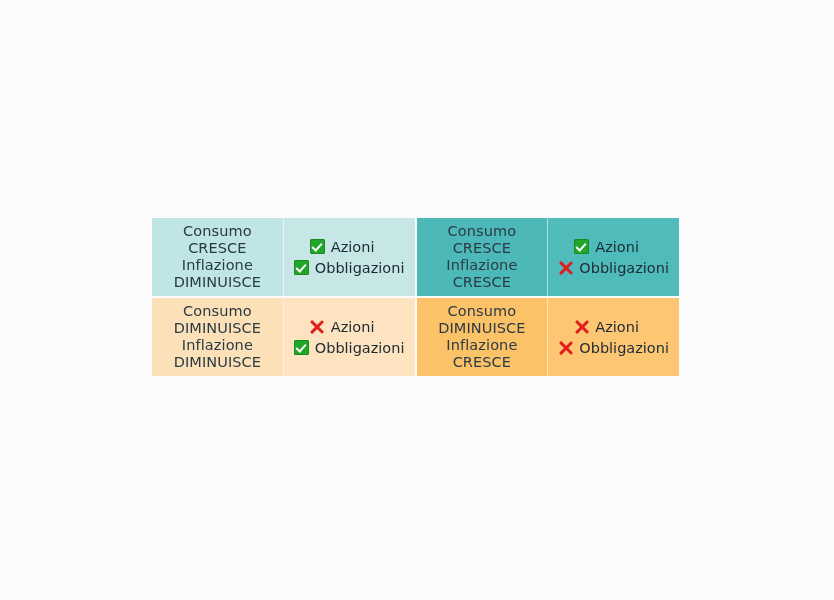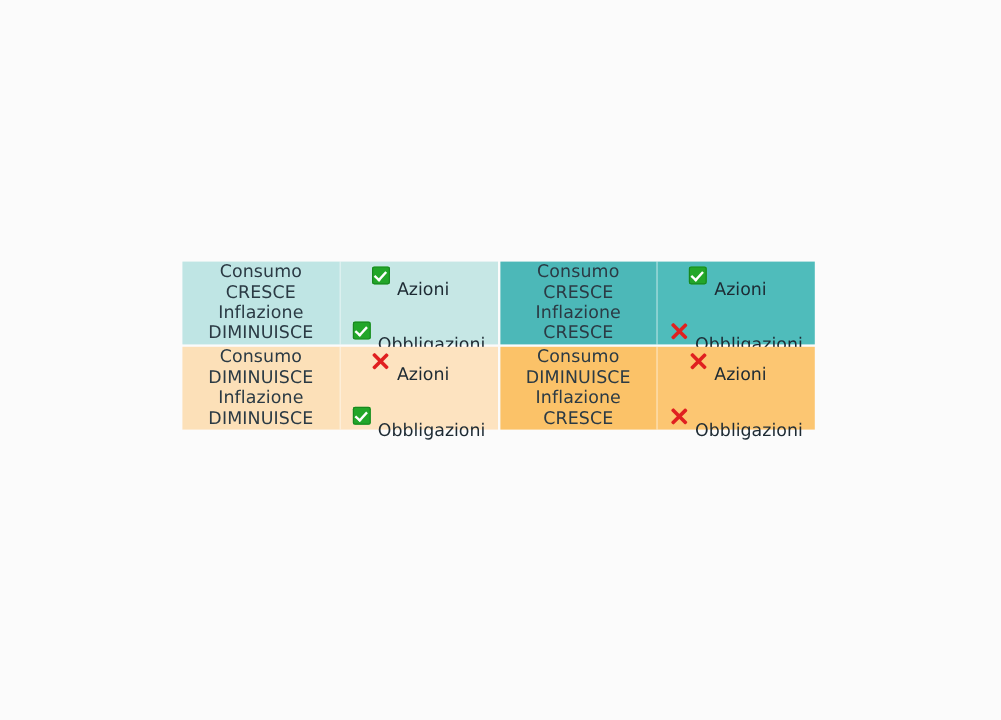--- a/index.html
+++ b/index.html
@@ -12,21 +12,21 @@
     background: #fbfbfb;
     font-family: "DejaVu Sans", "Liberation Sans", sans-serif;
     overflow: hidden;
   }
 
   #matrix-wrap {
     position: absolute;
     left: 152px;
     top: 218px;
     width: 527px;
-    height: 140px;
+    height: 158px;
     display: flex;
     flex-direction: column;
   }
 
   .matrix-row {
     display: flex;
     flex: 1 1 0;
     min-height: 0;
   }
   .matrix-row.row-top { border-bottom: 2px solid #fbfbfb; }
@@ -79,21 +79,20 @@
   .asset-row {
     display: flex;
     align-items: center;
     gap: 6px;
     white-space: nowrap;
   }
   .asset-label {
     color: #1d2a33;
     font-size: 14.5px;
     line-height: 18px;
-    margin-top: 25px;
   }
 
   .mark {
     width: 15px;
     height: 15px;
     flex: 0 0 15px;
     position: relative;
     display: inline-block;
   }
   .mark.mark-check {

